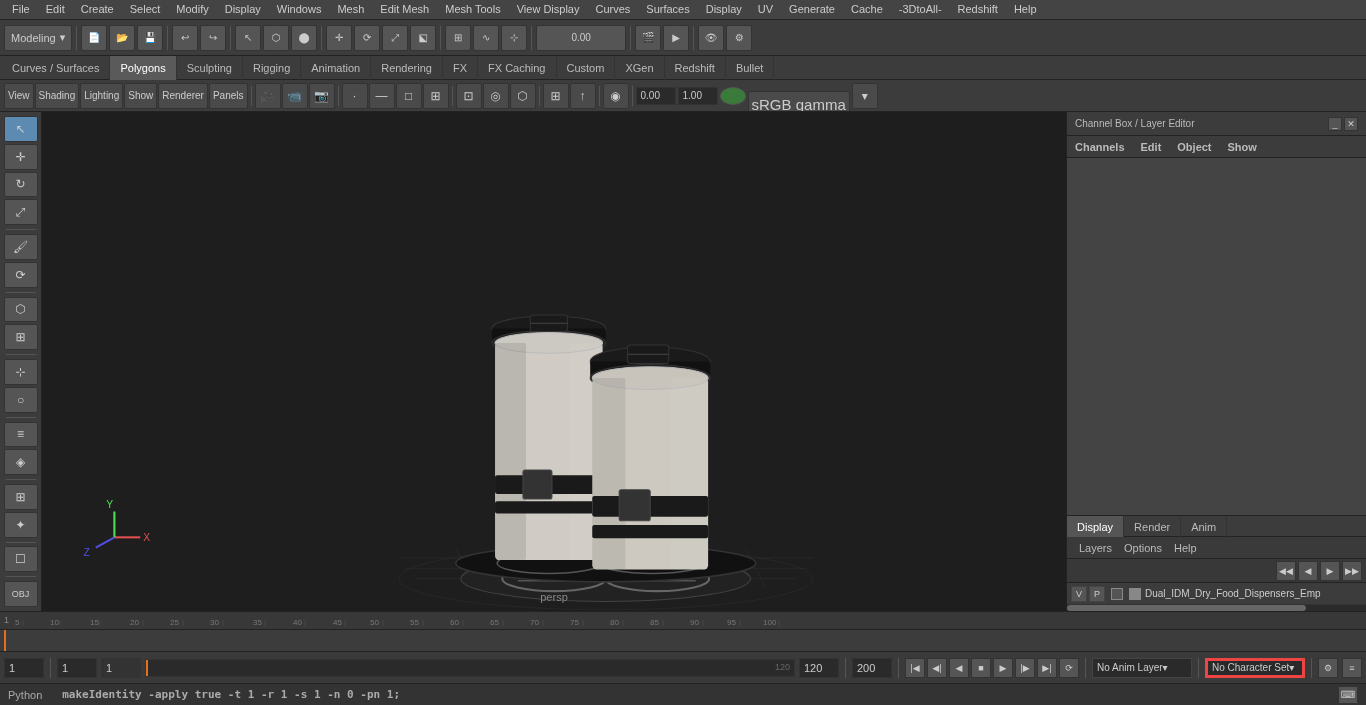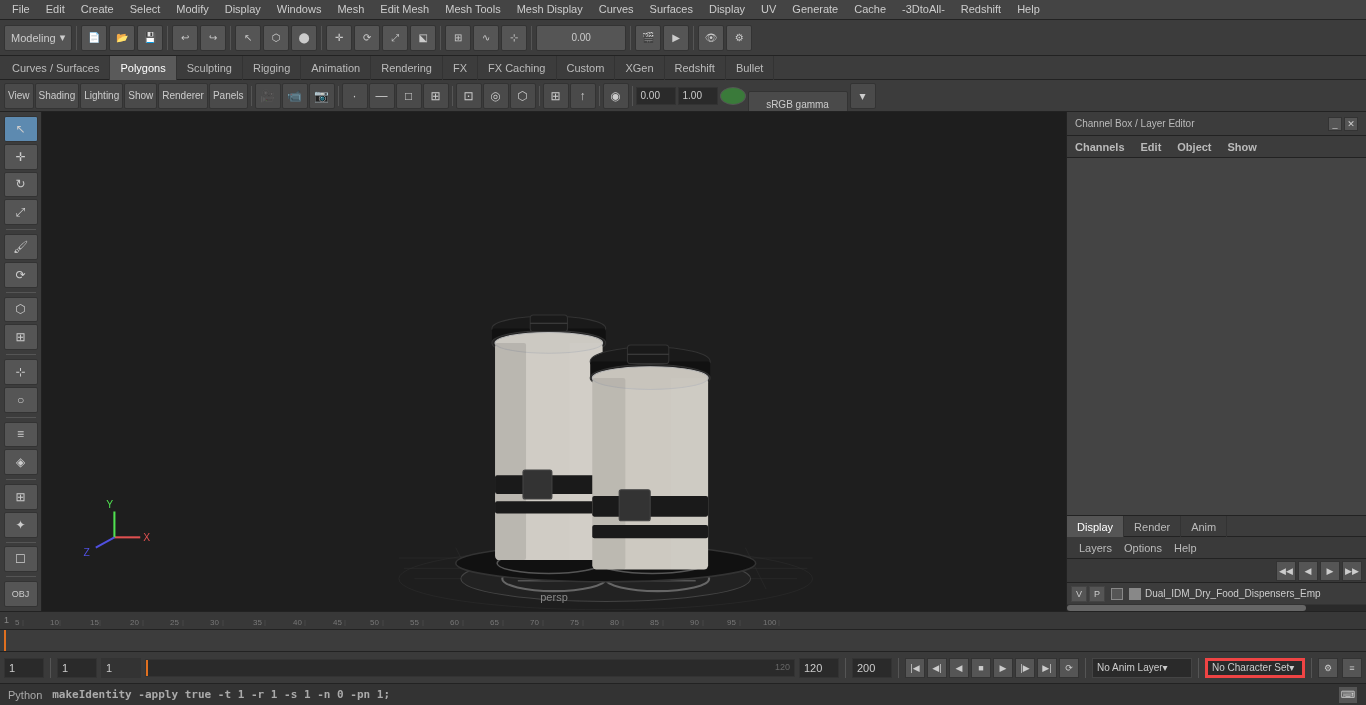--- a/index.html
+++ b/index.html
@@ -340,21 +340,21 @@
     }
 
     
     #status-bar {
       height: 22px;
       background: #333;
       border-top: 1px solid #222;
       display: flex;
       align-items: center;
       padding: 0 8px;
-      gap: 6px;
+      gap: 16px;
     }
     #status-text {
       flex: 1;
       color: #aaa;
       font-size: 11px;
       font-family: monospace;
       font-weight: bold;
     }
     .vp-field {
       background: #2a2a2a;
@@ -398,21 +398,21 @@
   <div class="menu-item">File</div>
   <div class="menu-item">Edit</div>
   <div class="menu-item">Create</div>
   <div class="menu-item">Select</div>
   <div class="menu-item">Modify</div>
   <div class="menu-item">Display</div>
   <div class="menu-item">Windows</div>
   <div class="menu-item">Mesh</div>
   <div class="menu-item">Edit Mesh</div>
   <div class="menu-item">Mesh Tools</div>
-  <div class="menu-item">Mesh Display</div>
+  <div class="menu-item">View Display</div>
   <div class="menu-item">Curves</div>
   <div class="menu-item">Surfaces</div>
   <div class="menu-item">Display</div>
   <div class="menu-item">UV</div>
   <div class="menu-item">Generate</div>
   <div class="menu-item">Cache</div>
   <div class="menu-item">-3DtoAll-</div>
   <div class="menu-item">Redshift</div>
   <div class="menu-item">Help</div>
 </div>
@@ -490,21 +490,21 @@
   <div class="icon-sep"></div>
   <div class="icon-btn">⊞</div>
   <div class="icon-btn">↑</div>
   <div class="icon-sep"></div>
   <div class="icon-btn">◉</div>
   <div class="icon-sep"></div>
   <div style="display:flex;align-items:center;gap:2px;">
     <div class="vp-field" style="width:36px">0.00</div>
     <div class="vp-field" style="width:36px">1.00</div>
     <div class="icon-btn" style="background:#3a7a3a;width:18px;height:18px;border-radius:50%;border:1px solid #555;"></div>
-    <div class="icon-btn" style="min-width:100px;font-size:10px;margin-top:17px;">sRGB gamma</div>
+    <div class="icon-btn" style="min-width:100px;font-size:15px;margin-top:17px;">sRGB gamma</div>
     <div class="icon-btn">▾</div>
   </div>
 </div>
 
 <div id="main-area" style="display:flex; height:calc(705px - 20px - 36px - 24px - 32px - 40px - 32px - 22px);">
 
   <div id="left-toolbar">
     <div class="left-btn active">↖</div>
     <div class="left-btn">✛</div>
     <div class="left-btn">↻</div>

